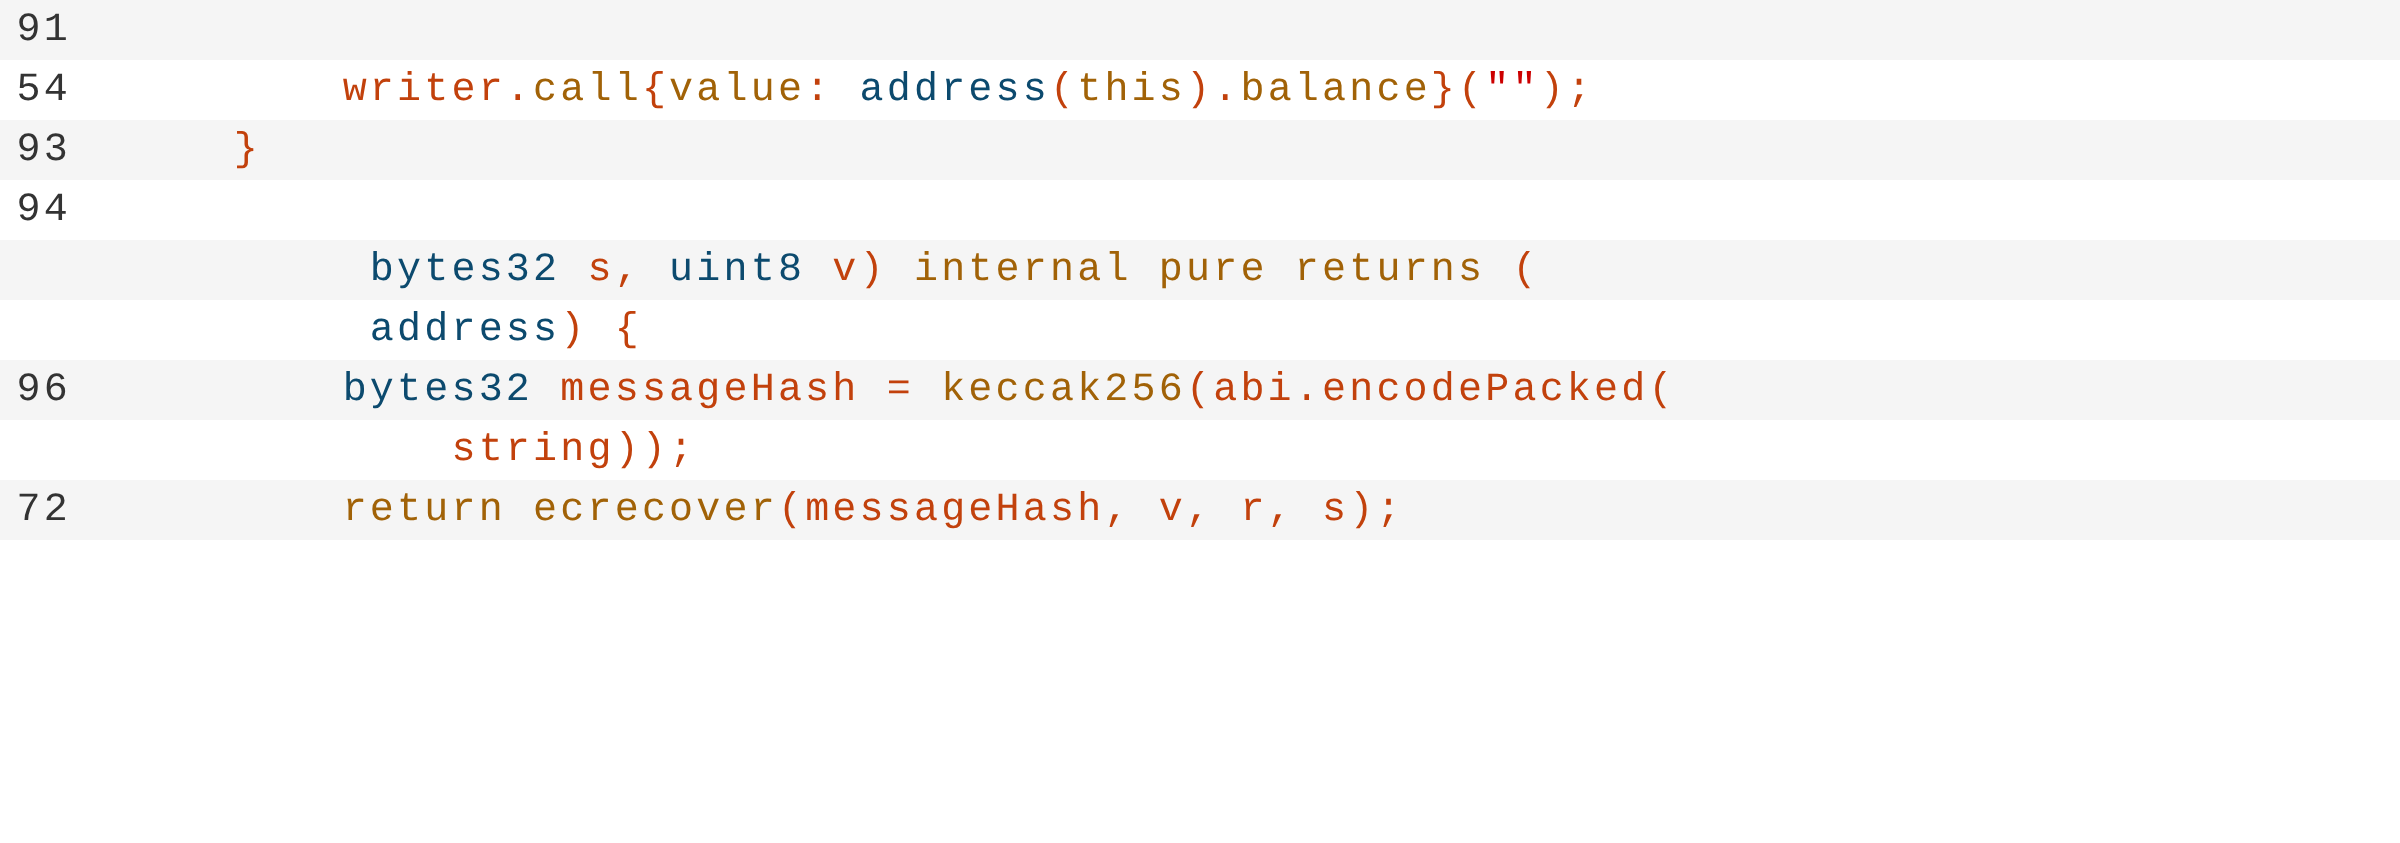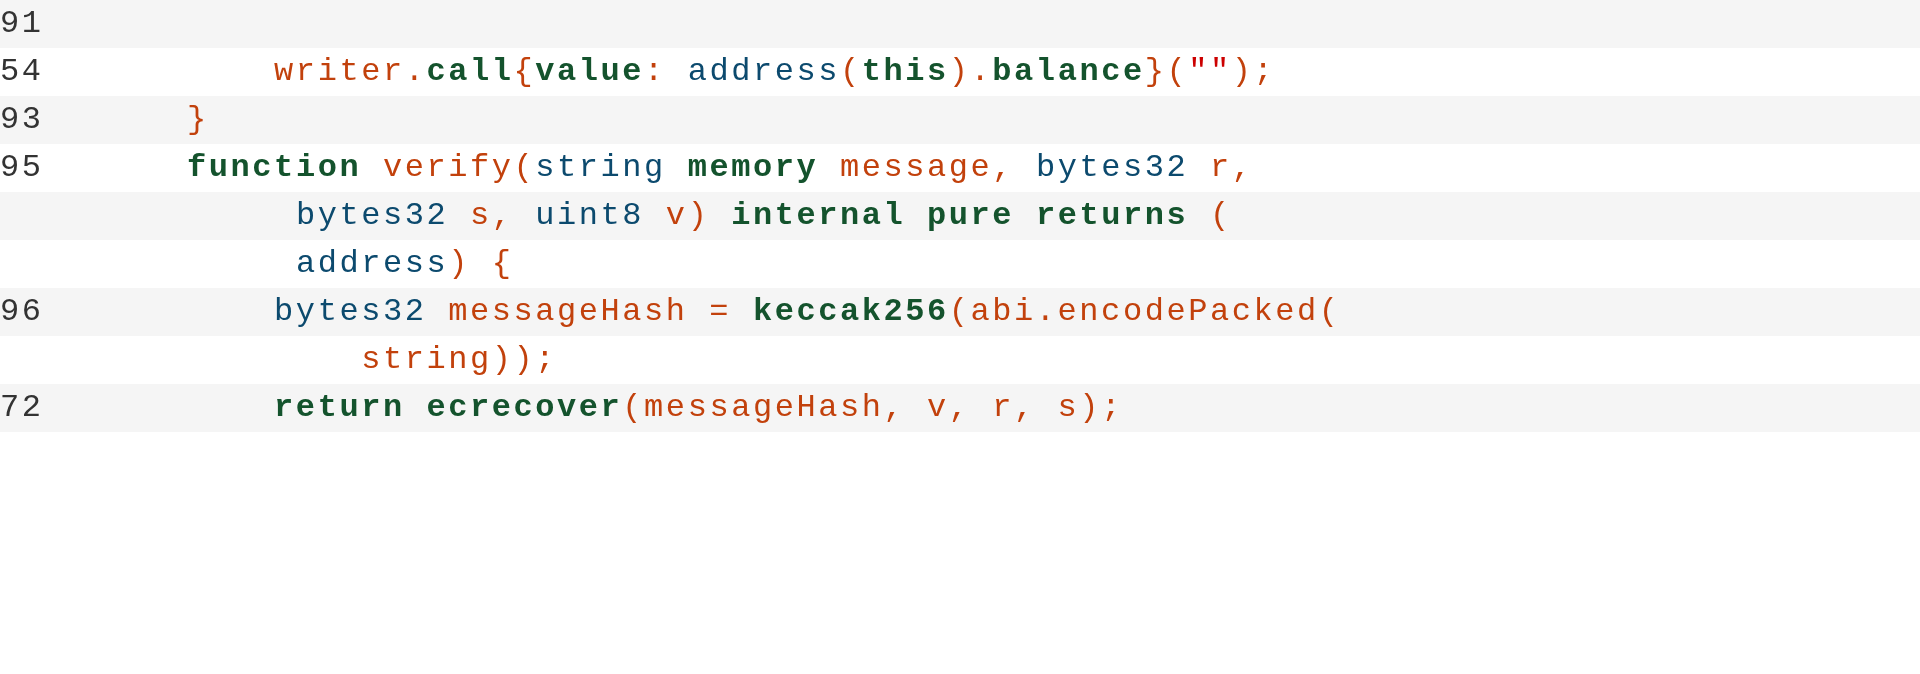--- a/index.html
+++ b/index.html
@@ -23,31 +23,31 @@
       align-items: flex-start;
     }
     .line:nth-child(odd) {
       background: #f5f5f5;
     }
     .line:nth-child(even) {
       background: #ffffff;
     }
     .gutter {
       width: 100px;
-      text-align: left;
+      text-align: center;
       padding-right: 30px;
       color: #333333;
       flex-shrink: 0;
       user-select: none;
     }
     .code {
       white-space: pre;
       color: #333333;
     }
-    .kw-blue { color: #14532d; font-weight: bold; }
+    .kw-blue { color: #a16207; font-weight: normal; }
     .kw-teal { color: #0c4a6e; font-weight: normal; }
     .plain { color: #c2410c; }
     .str { color: #cc0000; }
   </style>
 </head>
 <body>
 
 <div class="code-container">
     <div class="line">
       <div class="gutter">91</div>
@@ -55,22 +55,22 @@
     </div>
     <div class="line">
       <div class="gutter">54</div>
       <div class="code"><span class="plain">        writer.</span><span class="kw-blue">call</span><span class="plain">{</span><span class="kw-blue">value</span><span class="plain">: </span><span class="kw-teal">address</span><span class="plain">(</span><span class="kw-blue">this</span><span class="plain">).</span><span class="kw-blue">balance</span><span class="plain">}(</span><span class="str">""</span><span class="plain">);</span></div>
     </div>
     <div class="line">
       <div class="gutter">93</div>
       <div class="code"><span class="plain">    }</span></div>
     </div>
     <div class="line">
-      <div class="gutter">95</div>
-      <div class="code"><span class="plain">    </span><span class="kw-blue">function</span><span class="plain"> verify(</span><span class="kw-teal">string</span><span class="plain"> </span><span class="kw-blue">memory</span><span class="plain"> message, </span><span class="kw-teal">bytes32</span><span class="plain"> r,</span></div>
+      <div class="gutter">94</div>
+      <div class="code"><span class="plain"></span></div>
     </div>
     <div class="line">
       <div class="gutter"></div>
       <div class="code"><span class="plain">         </span><span class="kw-teal">bytes32</span><span class="plain"> s, </span><span class="kw-teal">uint8</span><span class="plain"> v) </span><span class="kw-blue">internal</span><span class="plain"> </span><span class="kw-blue">pure</span><span class="plain"> </span><span class="kw-blue">returns</span><span class="plain"> (</span></div>
     </div>
     <div class="line">
       <div class="gutter"></div>
       <div class="code"><span class="plain">         </span><span class="kw-teal">address</span><span class="plain">) {</span></div>
     </div>
     <div class="line">

